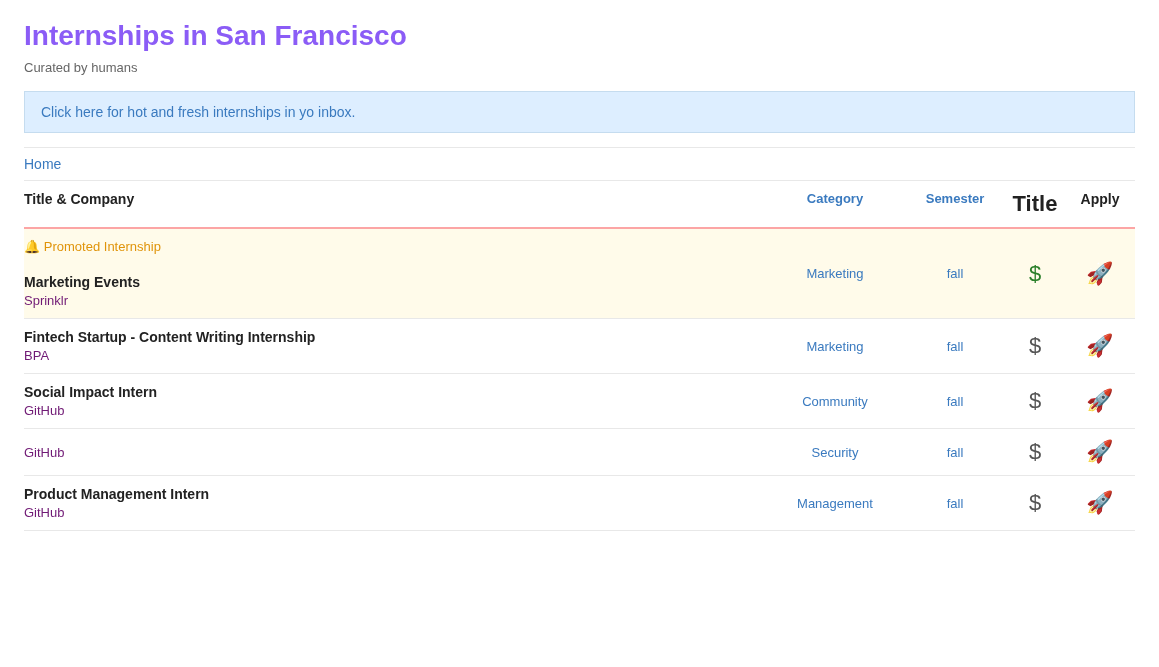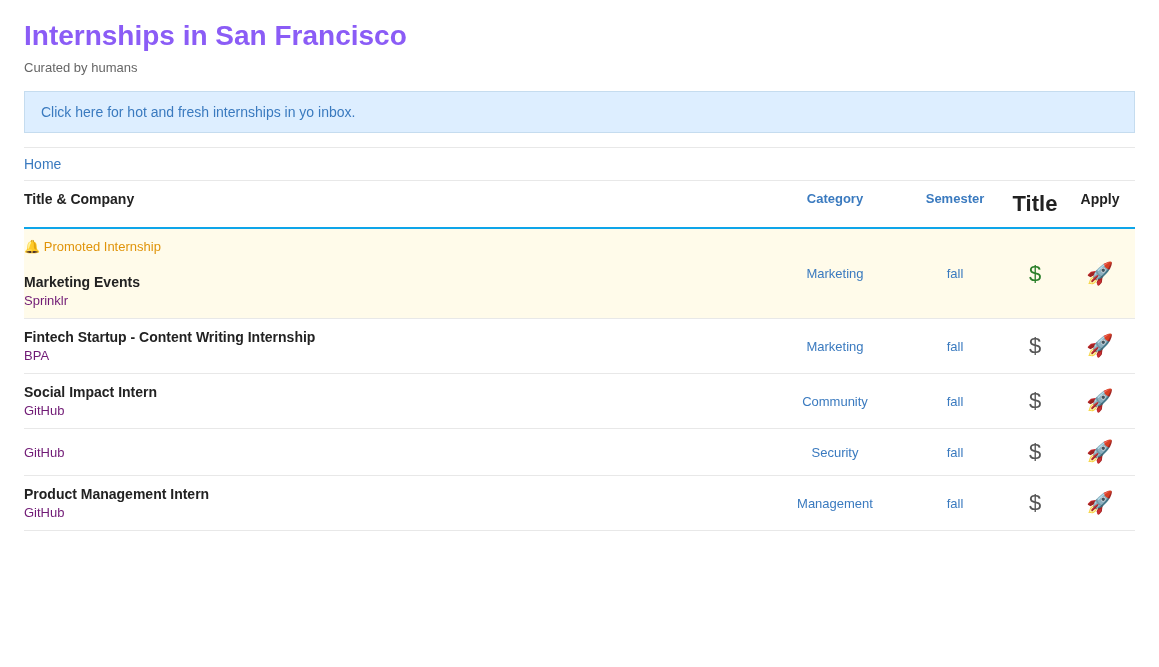--- a/index.html
+++ b/index.html
@@ -47,21 +47,21 @@
       text-decoration: none;
       font-size: 14px;
     }
     .table-wrapper {
       width: 100%;
     }
     .table-header {
       display: grid;
       grid-template-columns: 1fr 140px 100px 60px 70px;
       padding: 10px 0;
-      border-bottom: 2px solid #0ea5e9;
+      border-bottom: 2px solid #fca5a5;
       font-weight: 700;
       font-size: 14px;
       color: #222;
     }
     .table-header .col-category,
     .table-header .col-semester,
     .table-header .col-paid,
     .table-header .col-apply {
       text-align: center;
     }

